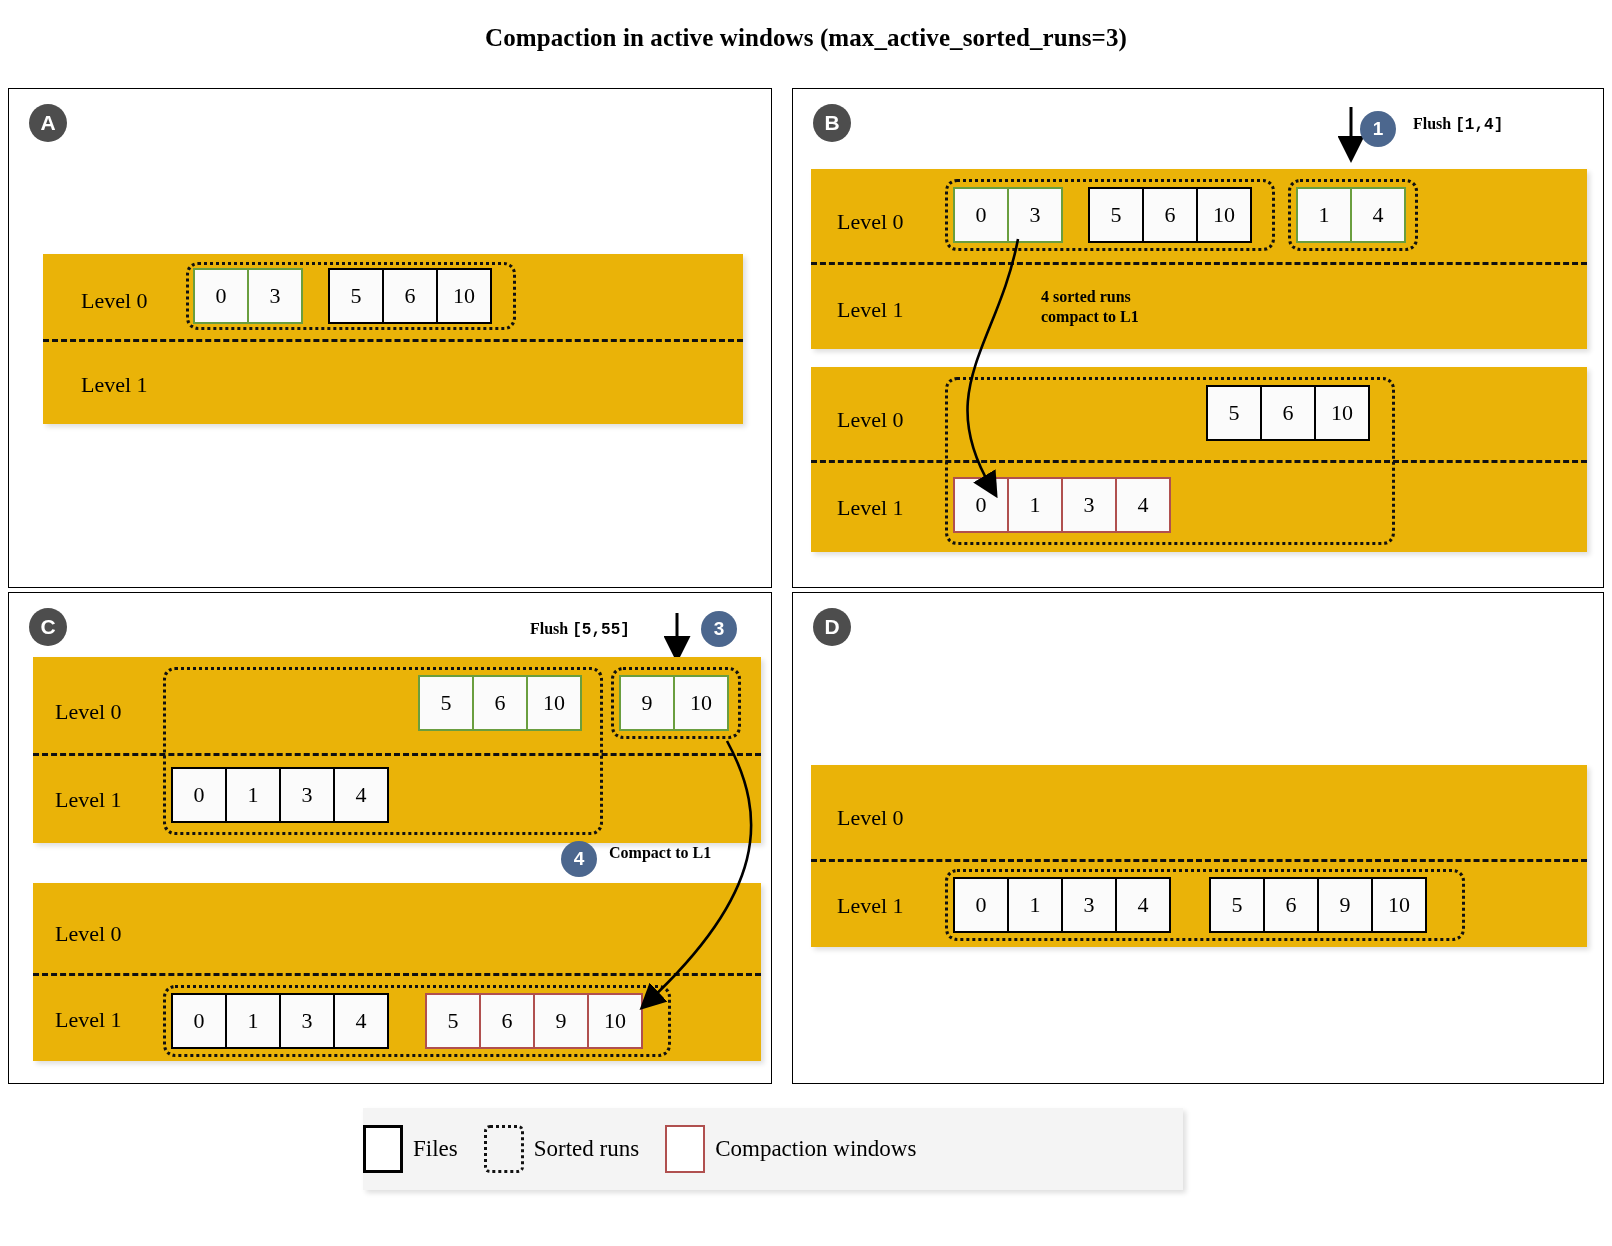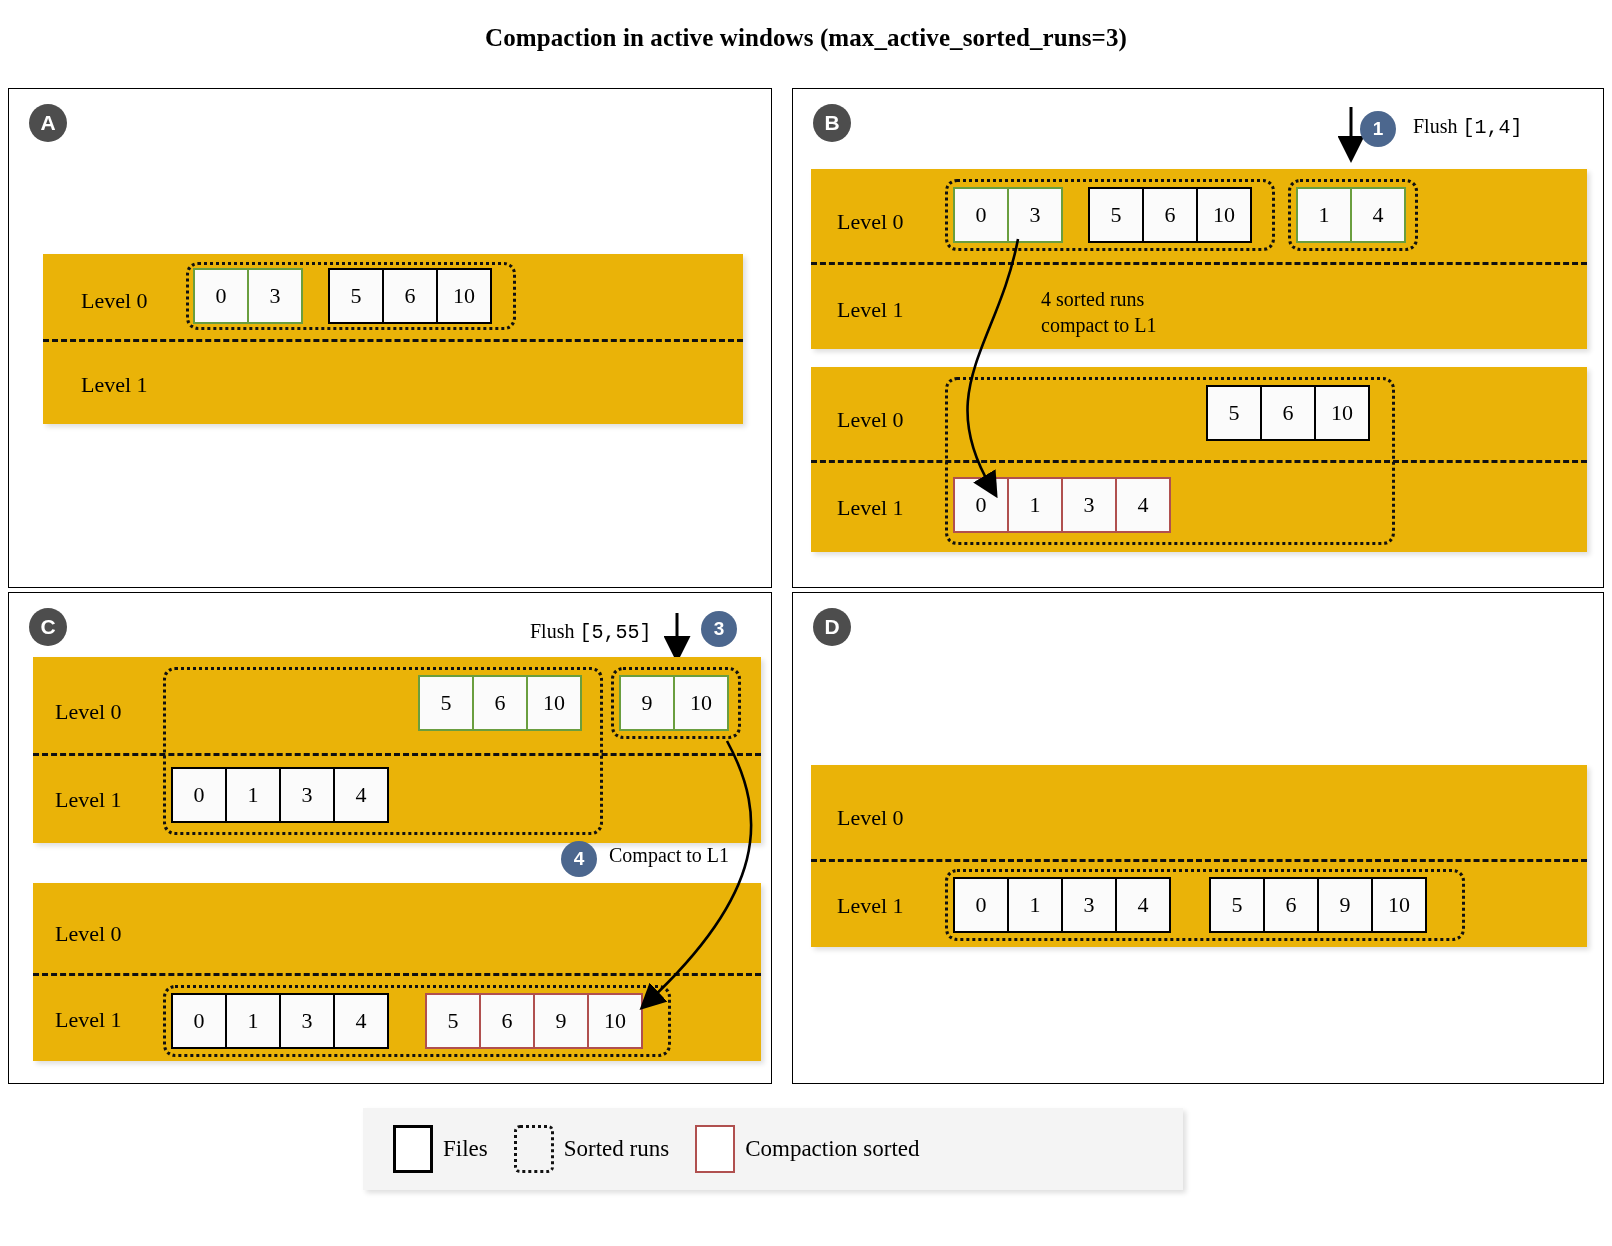--- a/index.html
+++ b/index.html
@@ -65,21 +65,21 @@
     box-sizing:border-box;pointer-events:none;
   }
 
   
   .step{
     position:absolute;width:36px;height:36px;border-radius:50%;
     background:#4c678e;color:#fff;font-size:19px;font-weight:bold;
     display:flex;align-items:center;justify-content:center;
     font-family:"Liberation Sans","DejaVu Sans",sans-serif;
   }
-  .note{position:absolute;font-size:20px;line-height:1.28;white-space:nowrap;}
+  .note{position:absolute;font-size:16px;line-height:1.28;white-space:nowrap;font-weight:bold;}
 
   svg.overlay{position:absolute;left:0;top:0;overflow:visible;pointer-events:none;}
 
   
   #legend{
     position:absolute;left:363px;top:1108px;width:820px;height:82px;
     background:#f4f4f4;box-shadow:3px 3px 5px rgba(0,0,0,.13);
     display:flex;align-items:center;
   }
   .lg-item{display:flex;align-items:center;}
@@ -285,25 +285,25 @@
     <div class="run black" style="left:398px;top:112px;">
       <div class="cell">5</div>
       <div class="cell">6</div>
       <div class="cell">9</div>
       <div class="cell">10</div>
     </div>
   </div>
 </div>
 
 <div id="legend">
-  <div class="lg-item" style="margin-left:30px;">
+  <div class="lg-item" style="">
     <div class="lg-swatch files"></div>
     <div class="lg-text">Files</div>
   </div>
   <div class="lg-item" style="margin-left:26px;">
     <div class="lg-swatch sorted"></div>
     <div class="lg-text">Sorted runs</div>
   </div>
   <div class="lg-item" style="margin-left:26px;">
     <div class="lg-swatch output"></div>
-    <div class="lg-text">Compaction sorted</div>
+    <div class="lg-text">Compaction windows</div>
   </div>
 </div>
 
 </body></html>

